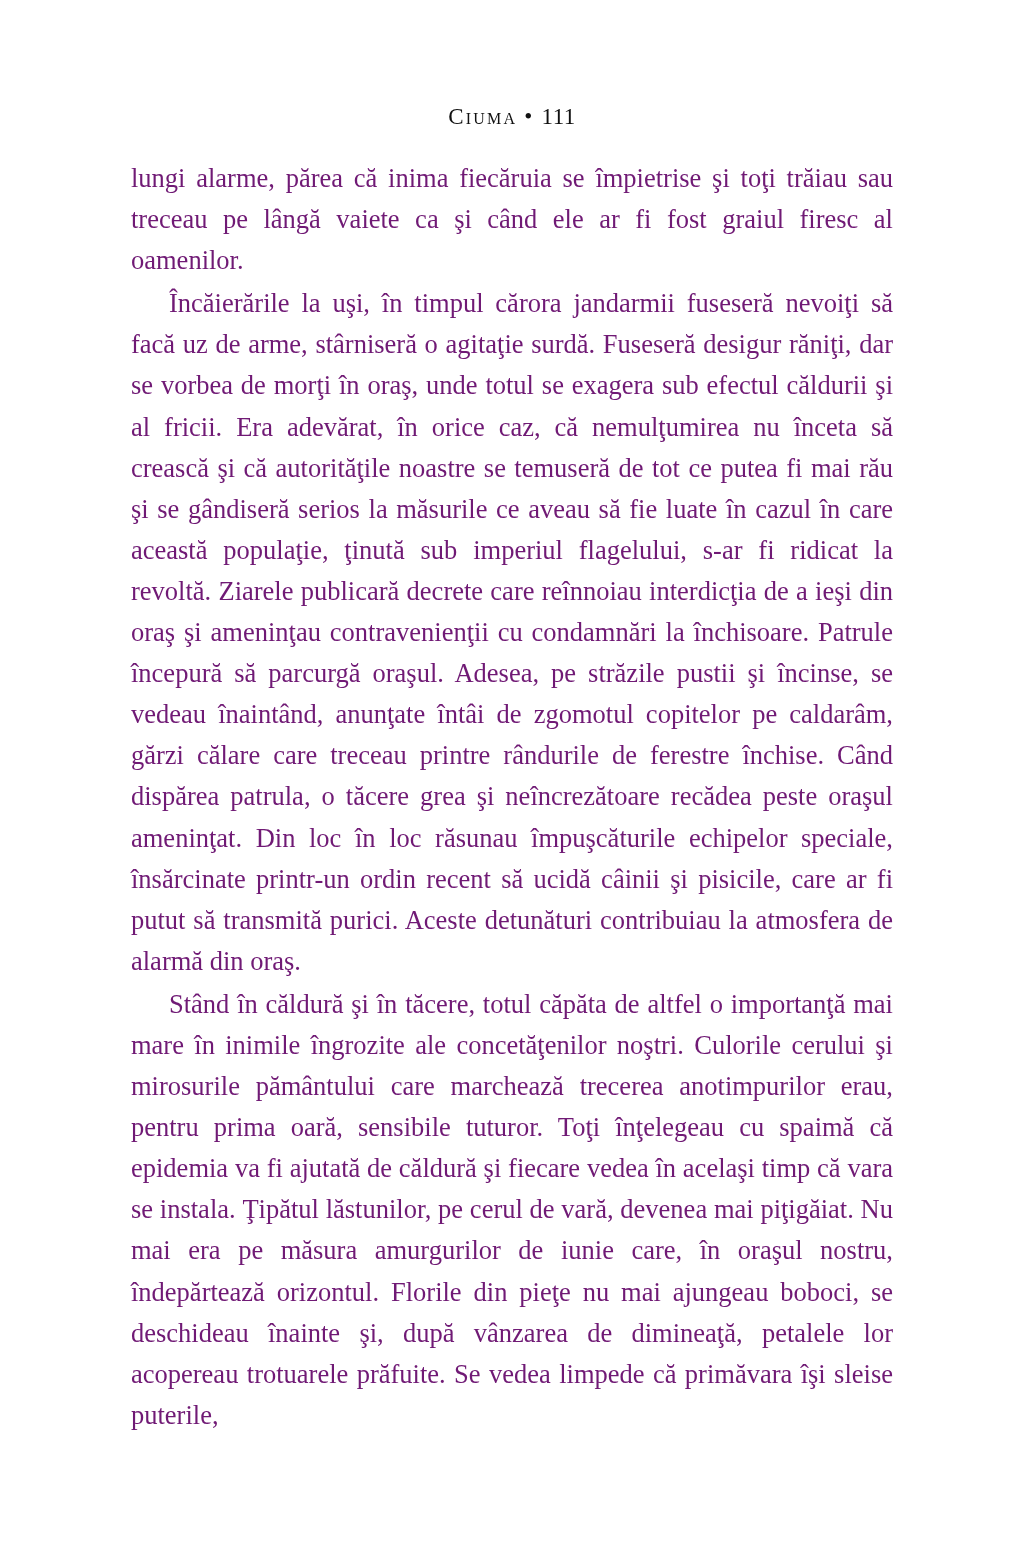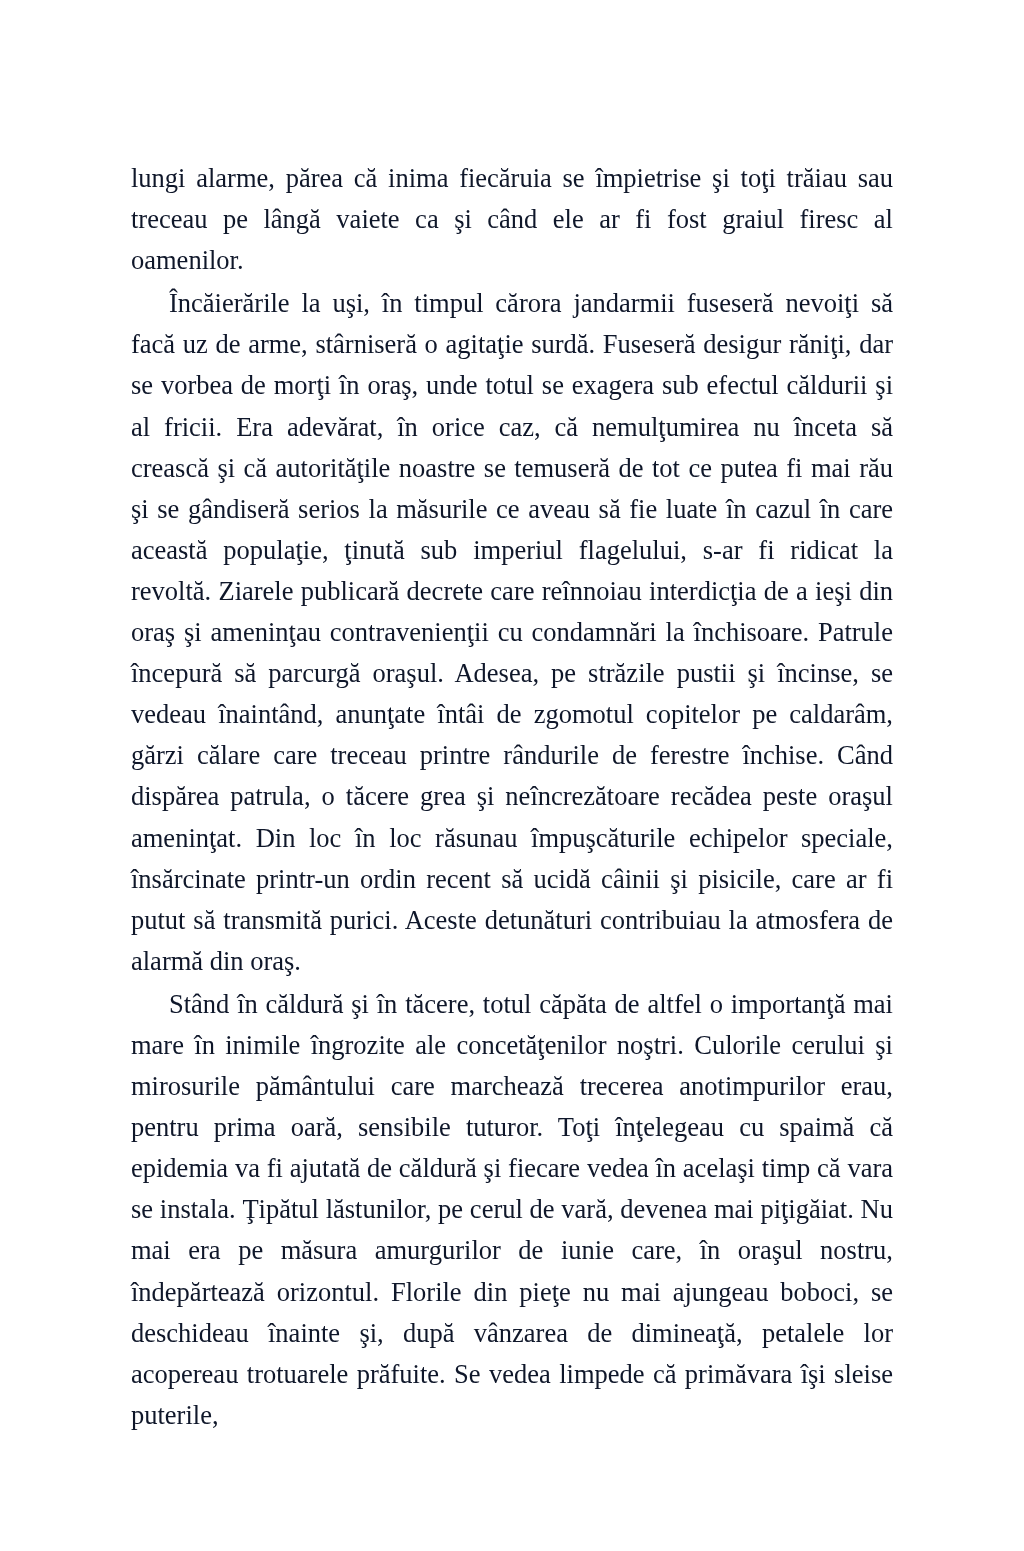--- a/index.html
+++ b/index.html
@@ -45,39 +45,44 @@
   }
   .text-block {
     position: absolute;
     top: 158px;
     left: 131px;
     width: 762px;
     font-size: 26.5px;
     line-height: 41.1px;
     text-align: justify;
     text-justify: inter-word;
-    color: #0f172a;
+    color: #701a75;
     hyphens: manual;
   }
   .text-block p {
     margin: 0;
     text-indent: 0;
   }
   .text-block p.indent {
     text-indent: 38px;
   }
   .text-block p + p {
     margin-top: 2px;
   }
 </style>
 </head>
 <body>
 
 <div class="page">
 
+  <div class="running-head">
+    <span class="title">Ciuma</span>
+    <span class="sep">•</span>
+    <span class="folio">111</span>
+  </div>
 
   <div class="text-block">
     <p>lungi alarme, părea că inima fiecăruia se împietrise şi toţi trăiau sau treceau pe lângă vaiete ca şi când ele ar fi fost graiul firesc al oamenilor.</p>
     <p class="indent">Încăierările la uşi, în timpul cărora jandarmii fuseseră nevoiţi să facă uz de arme, stârniseră o agitaţie surdă. Fuseseră desigur răniţi, dar se vorbea de morţi în oraş, unde totul se exagera sub efectul căldurii şi al fricii. Era adevărat, în orice caz, că nemulţumirea nu înceta să crească şi că autorităţile noastre se temuseră de tot ce putea fi mai rău şi se gândiseră serios la măsurile ce aveau să fie luate în cazul în care această populaţie, ţinută sub imperiul flagelului, s-ar fi ridicat la revoltă. Ziarele publicară decrete care reînnoiau interdicţia de a ieşi din oraş şi ameninţau contravenienţii cu condamnări la închisoare. Patrule începură să parcurgă oraşul. Adesea, pe străzile pustii şi încinse, se vedeau înaintând, anunţate întâi de zgomotul copitelor pe caldarâm, gărzi călare care treceau printre rândurile de ferestre închise. Când dispărea patrula, o tăcere grea şi neîncrezătoare recădea peste oraşul ameninţat. Din loc în loc răsunau împuşcăturile echipelor speciale, însărcinate printr-un ordin recent să ucidă câinii şi pisicile, care ar fi putut să transmită purici. Aceste detunături contribuiau la atmosfera de alarmă din oraş.</p>
     <p class="indent">Stând în căldură şi în tăcere, totul căpăta de altfel o importanţă mai mare în inimile îngrozite ale concetăţenilor noştri. Culorile cerului şi mirosurile pământului care marchează trecerea anotimpurilor erau, pentru prima oară, sensibile tuturor. Toţi înţelegeau cu spaimă că epidemia va fi ajutată de căldură şi fiecare vedea în acelaşi timp că vara se instala. Ţipătul lăstunilor, pe cerul de vară, devenea mai piţigăiat. Nu mai era pe măsura amurgurilor de iunie care, în oraşul nostru, îndepărtează orizontul. Florile din pieţe nu mai ajungeau boboci, se deschideau înainte şi, după vânzarea de dimineaţă, petalele lor acopereau trotuarele prăfuite. Se vedea limpede că primăvara îşi sleise puterile,</p>
   </div>
 
 </div>
 
 </body></html>

